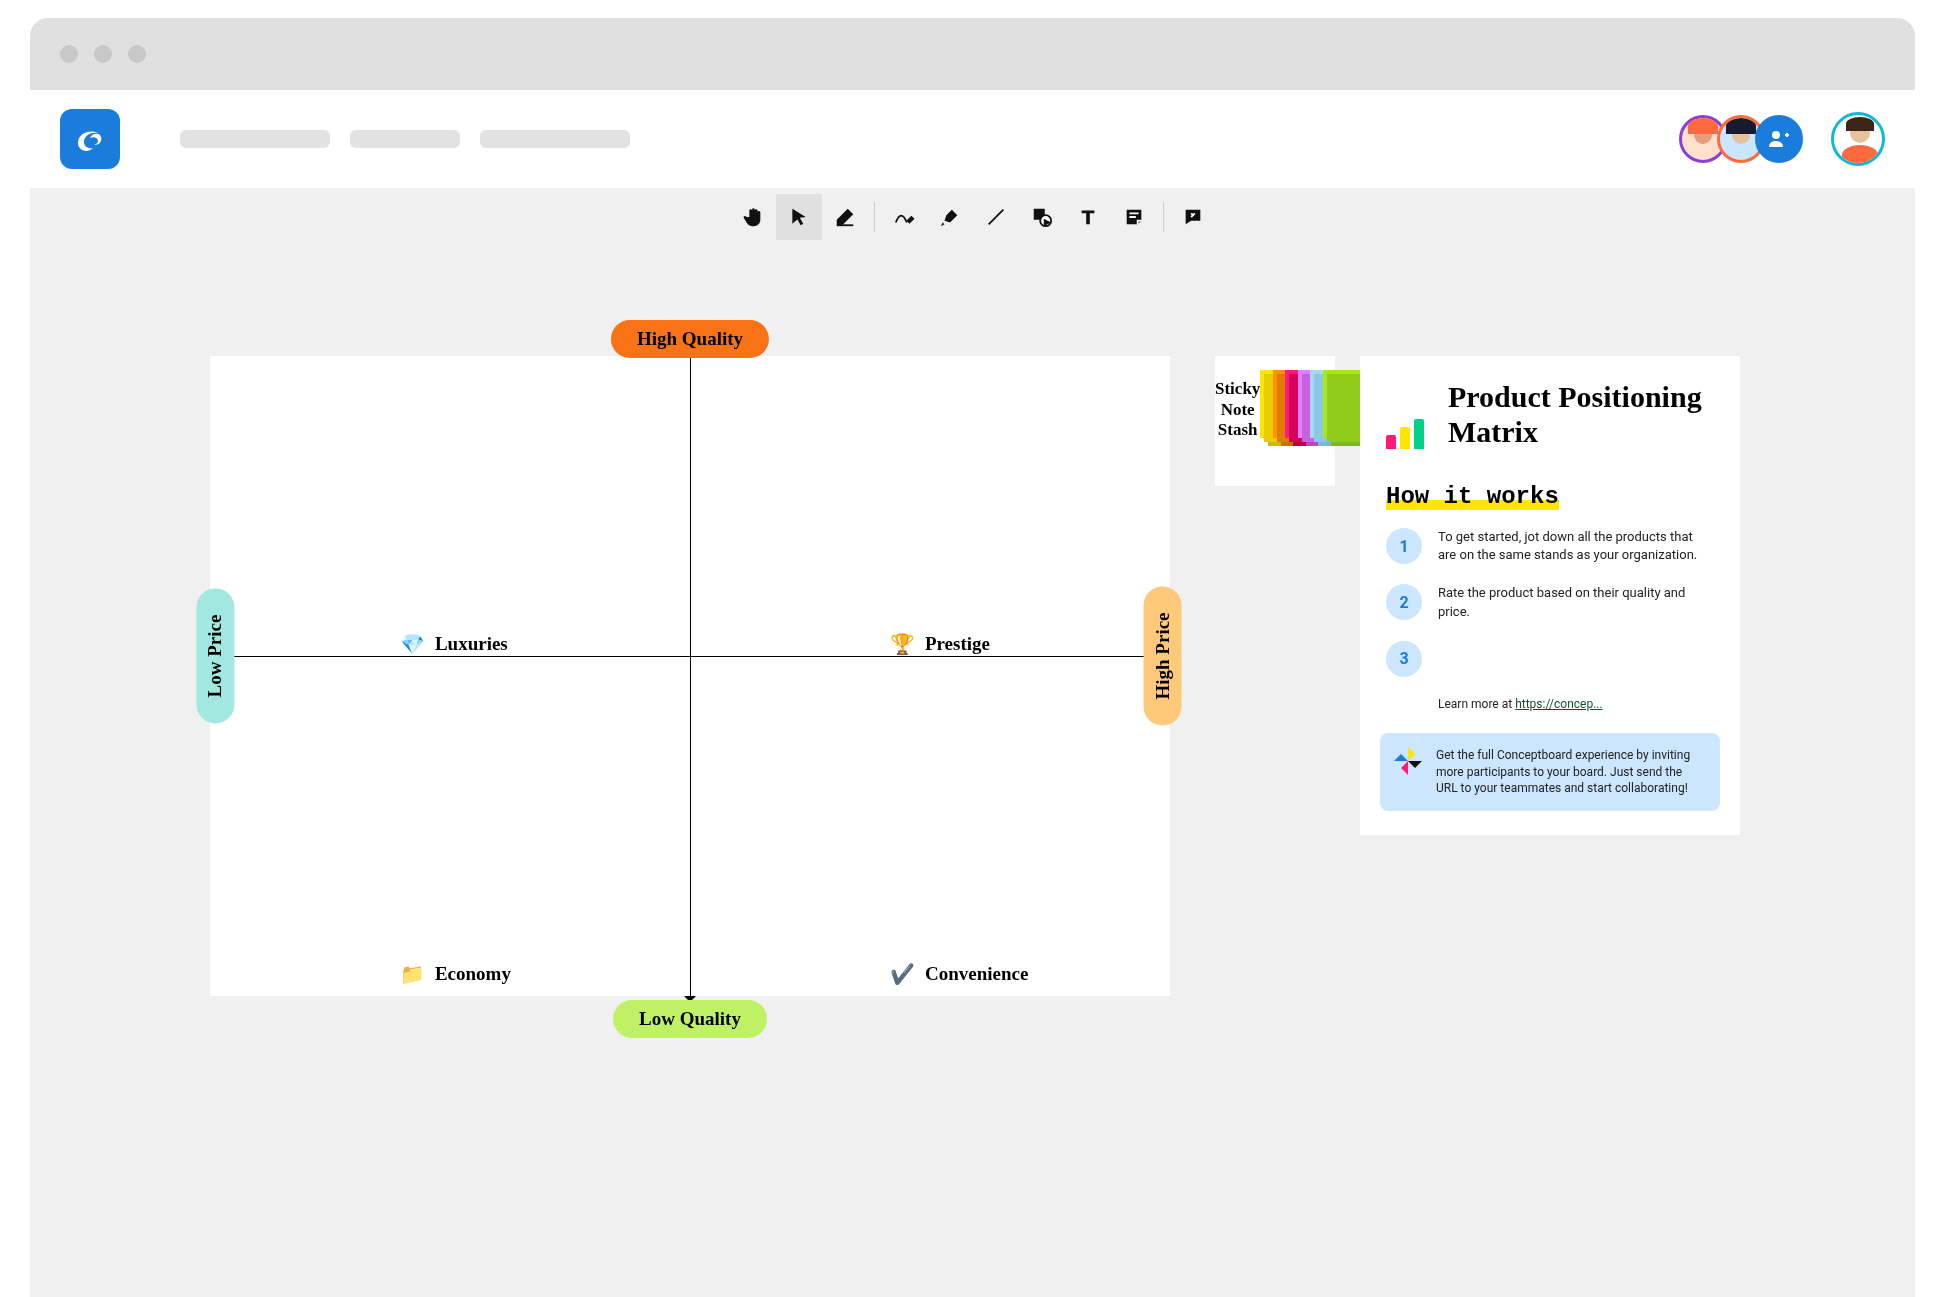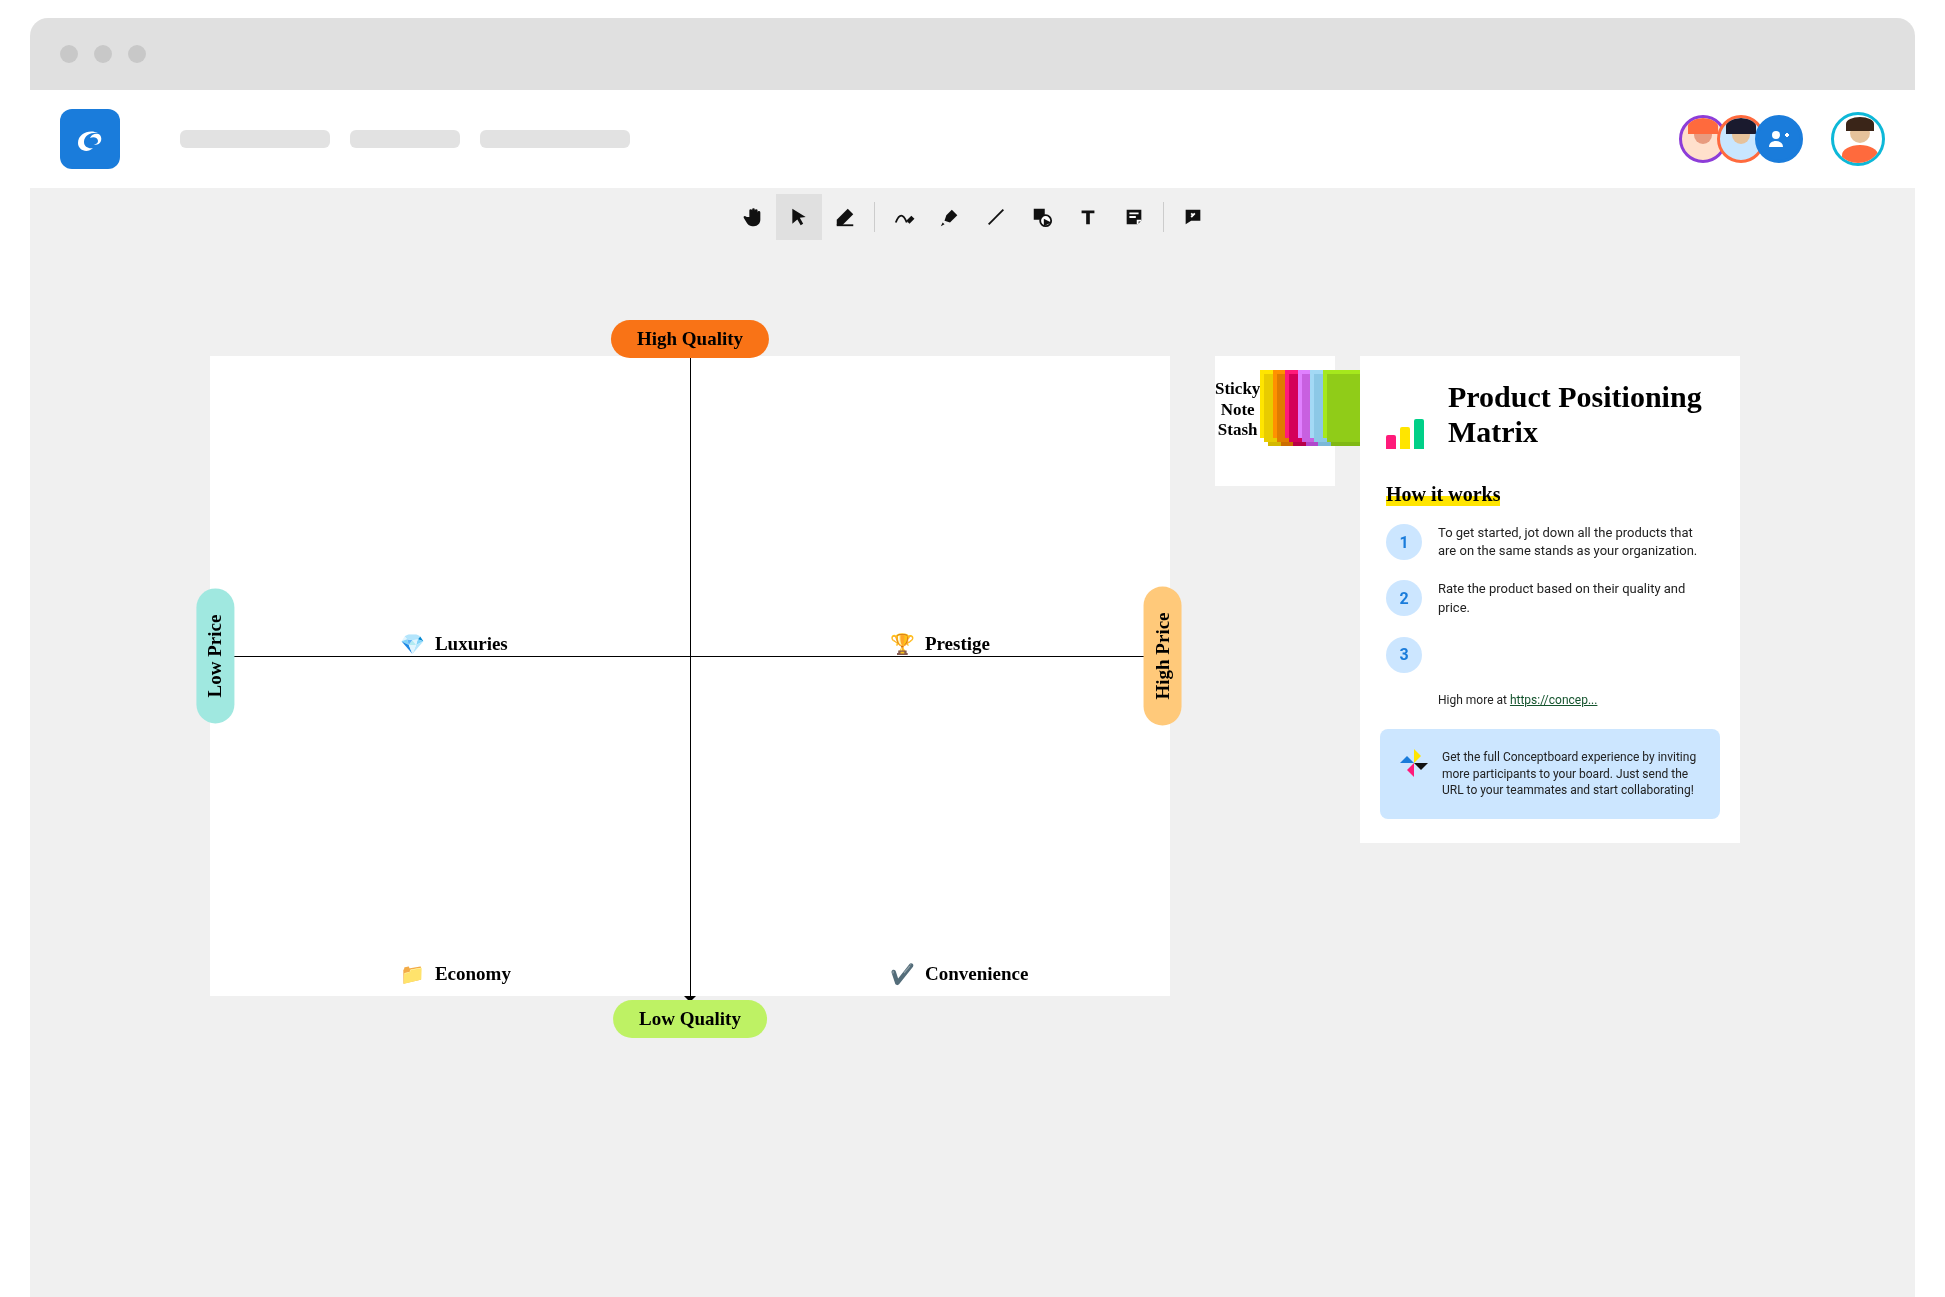--- a/index.html
+++ b/index.html
@@ -223,23 +223,23 @@
     .bar2 { height: 22px; background: #ffe500; }
     .bar3 { height: 30px; background: #00d088; }
     .info-title {
       font-family: "Comic Sans MS", cursive;
       font-weight: 700;
       font-size: 30px;
       line-height: 1.15;
     }
     .how-section { padding: 14px 14px 0 14px; }
     .how-title {
-      font-family: Liberation Serif, serif;
-      font-weight: 700;
-      font-size: 20px;
+      font-family: Liberation Mono, monospace;
+      font-weight: 700;
+      font-size: 24px;
       display: inline-block;
       position: relative;
       margin-bottom: 18px;
     }
     .how-title::after {
       content: "";
       position: absolute;
       left: 0; bottom: 0px;
       width: 100%; height: 10px;
       background: #ffe500;
@@ -259,21 +259,21 @@
       display: flex; align-items: center; justify-content: center;
       flex-shrink: 0;
     }
     .step-text { font-size: 13px; line-height: 1.4; color: #222; }
     .learn-more { font-size: 12px; color: #222; padding-left: 52px; margin-top: 6px; }
     .learn-more a { color: #14532d; }
     .promo {
       margin: 22px 8px 0 8px;
       background: #cce6ff;
       border-radius: 8px;
-      padding: 20px;
+      padding: 14px;
       display: flex; gap: 14px;
       align-items: flex-start;
     }
     .promo-icon {
       width: 28px; height: 28px;
       flex-shrink: 0;
       position: relative;
     }
     .tri {
       position: absolute;
@@ -470,21 +470,21 @@
         <div class="step-text">To get started, jot down all the products that are on the same stands as your organization.</div>
       </div>
       <div class="step">
         <div class="step-num">2</div>
         <div class="step-text">Rate the product based on their quality and price.</div>
       </div>
       <div class="step">
         <div class="step-num">3</div>
       </div>
       <div class="learn-more">
-        <span>High more at </span><a href="#">https://concep...</a>
+        <span>Learn more at </span><a href="#">https://concep...</a>
       </div>
     </div>
     <div class="promo">
       <div class="promo-icon">
         <div class="tri tri1"></div>
           <div class="tri tri2"></div>
           <div class="tri tri3"></div>
           <div class="tri tri4"></div>
       </div>
       <div class="promo-text">Get the full Conceptboard experience by inviting more participants to your board. Just send the URL to your teammates and start collaborating!</div>

